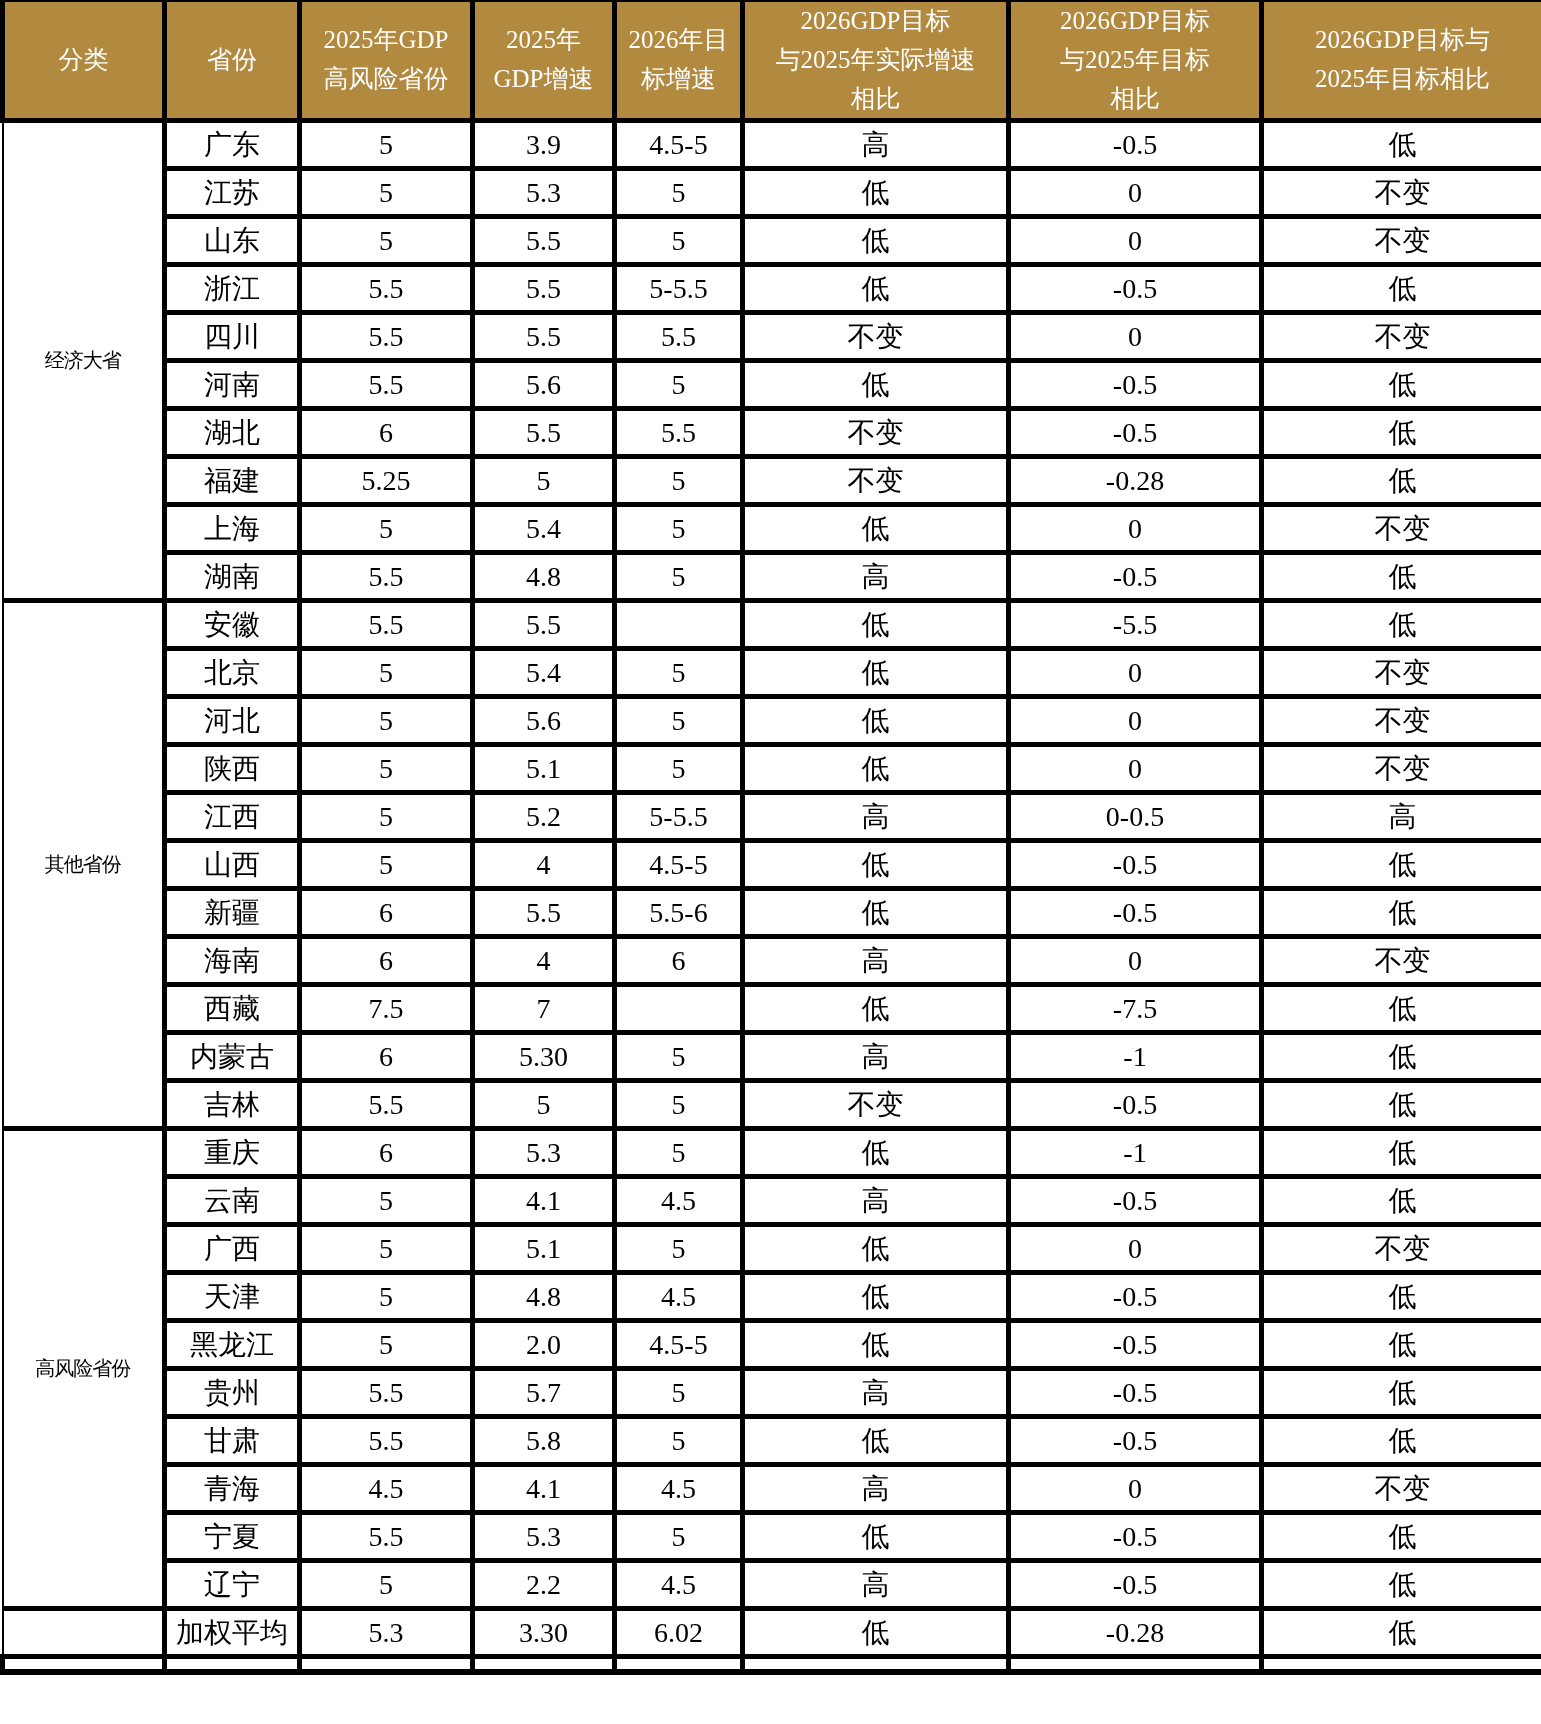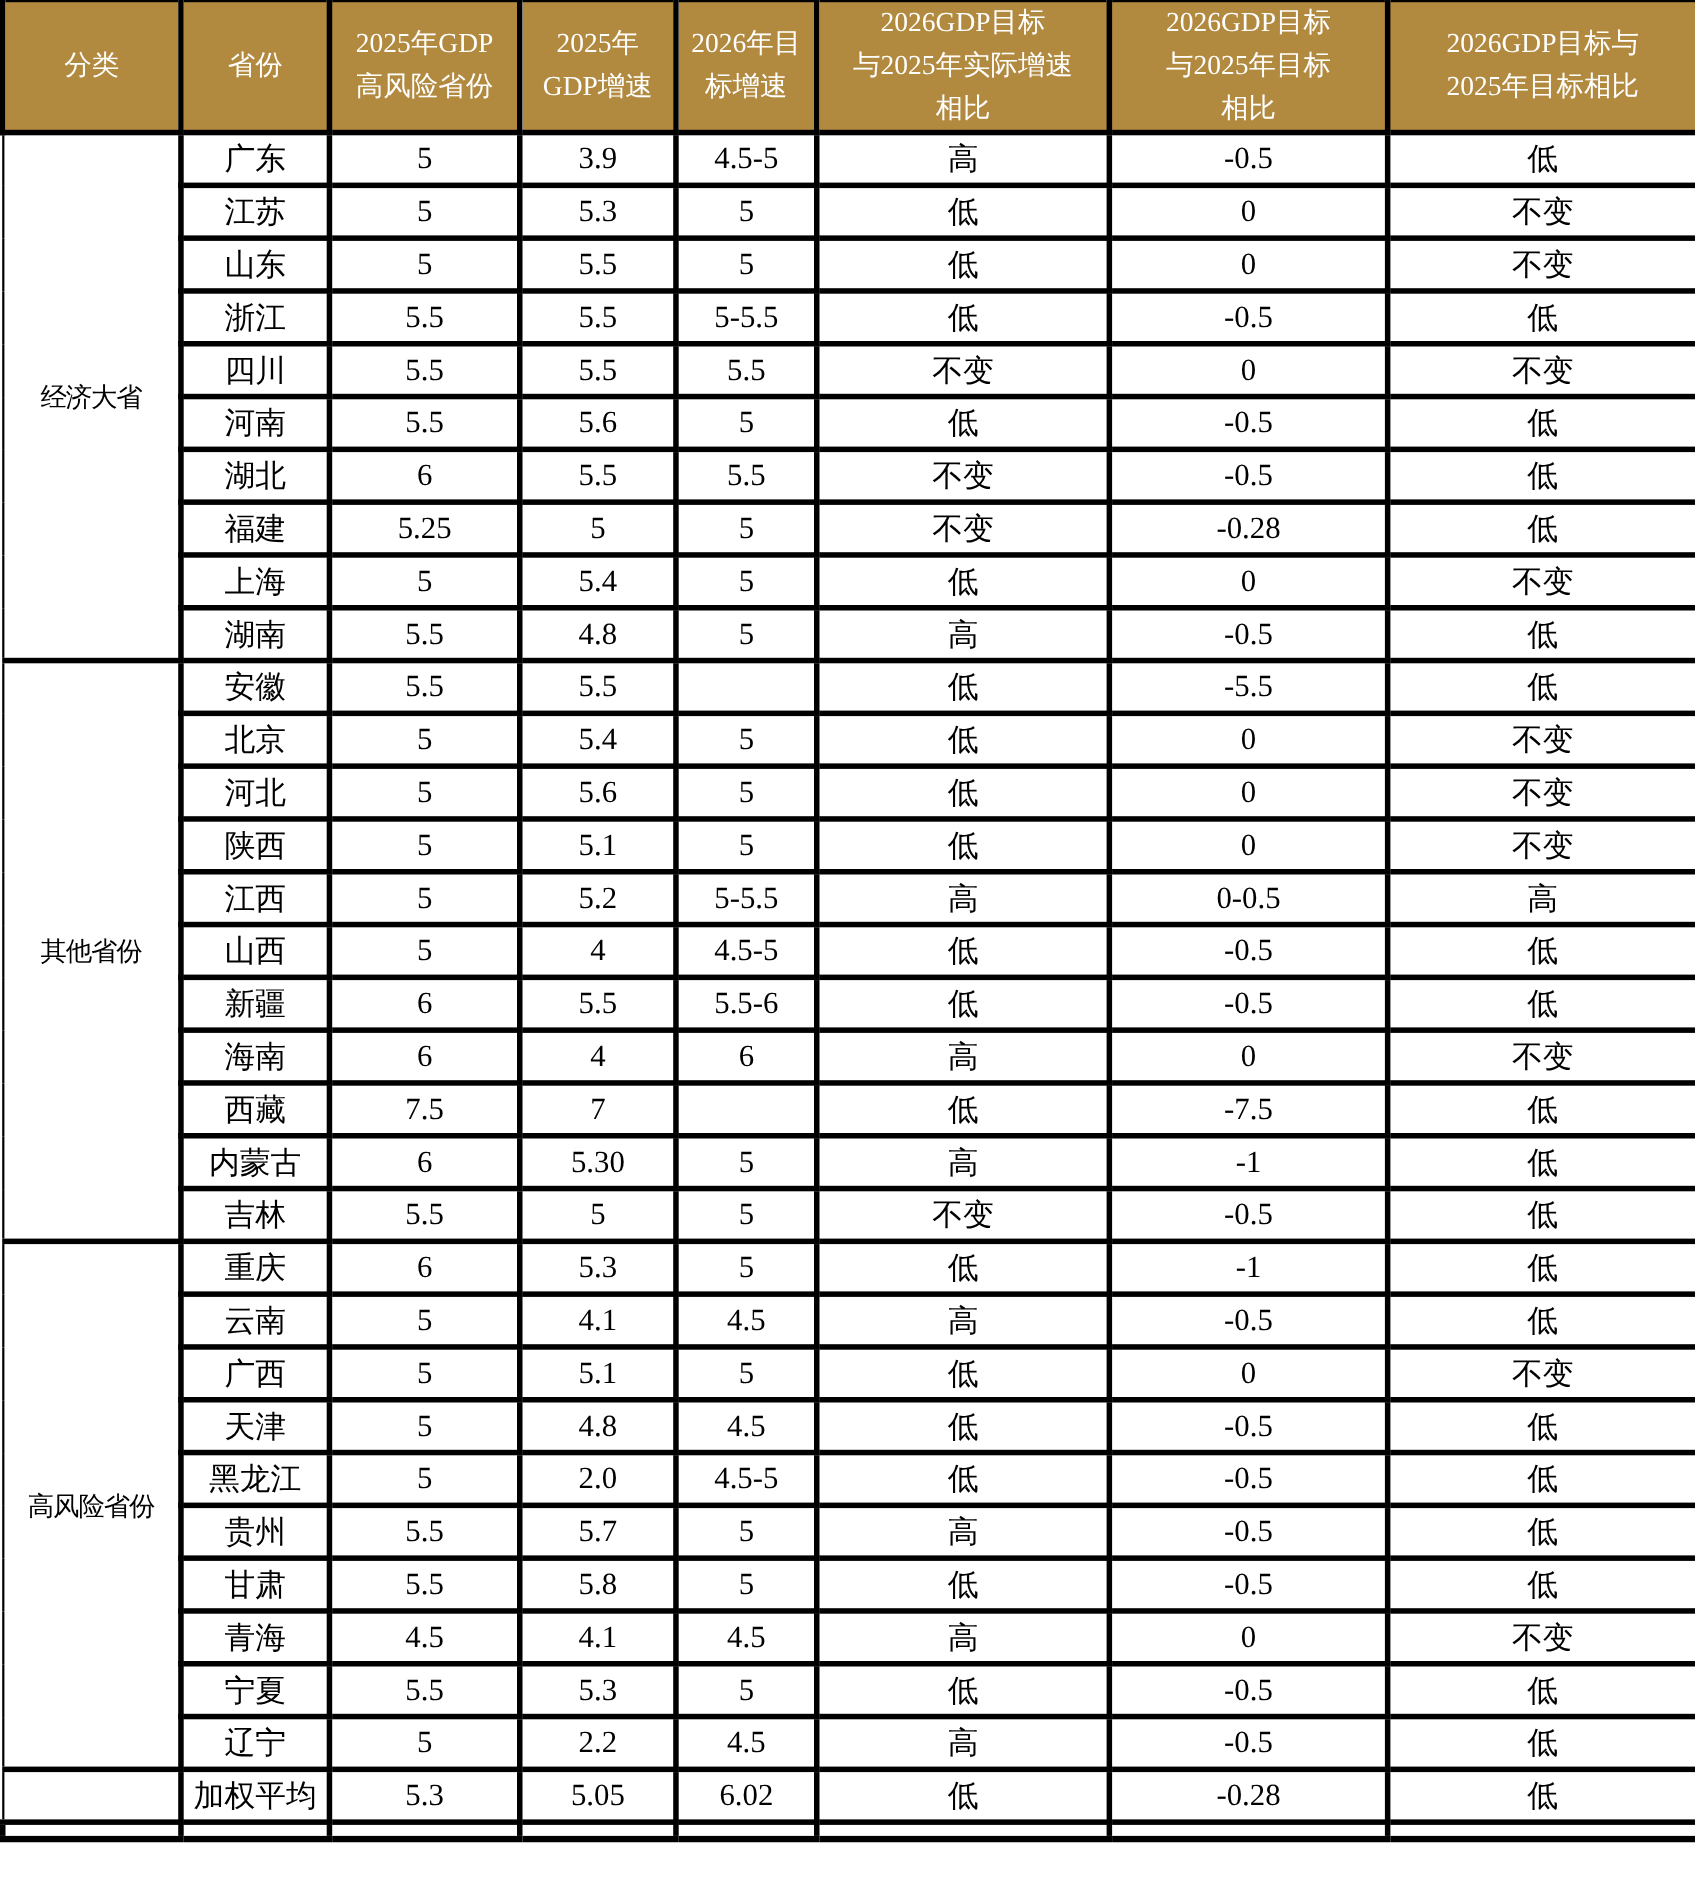--- a/index.html
+++ b/index.html
@@ -32,21 +32,21 @@
     padding: 0 2px;
   }
   tbody td {
     color: var(--body-text, #000);
     font-size: 28px;
     height: 43px;
     background: #ffffff;
     padding: 0 2px;
   }
   tbody td.cat {
-    font-size: 24px;
+    font-size: 20px;
     letter-spacing: -1px;
     border-left: 2px solid var(--border-color, #000);
   }
   tbody tr.spacer td {
     height: 10px;
     border-bottom: 6px solid var(--border-color, #000);
   }
   col.c1 { width: 162px; }
   col.c2 { width: 135px; }
   col.c3 { width: 173px; }
@@ -370,21 +370,21 @@
         <td>2.2</td>
         <td>4.5</td>
         <td>高</td>
         <td>-0.5</td>
         <td>低</td>
       </tr>
       <tr>
         <td rowspan="1" class="cat"></td>
         <td>加权平均</td>
         <td>5.3</td>
-        <td>5.05</td>
+        <td>3.30</td>
         <td>6.02</td>
         <td>低</td>
         <td>-0.28</td>
         <td>低</td>
       </tr>
       <tr class="spacer">
         <td></td>
         <td></td>
         <td></td>
         <td></td>

